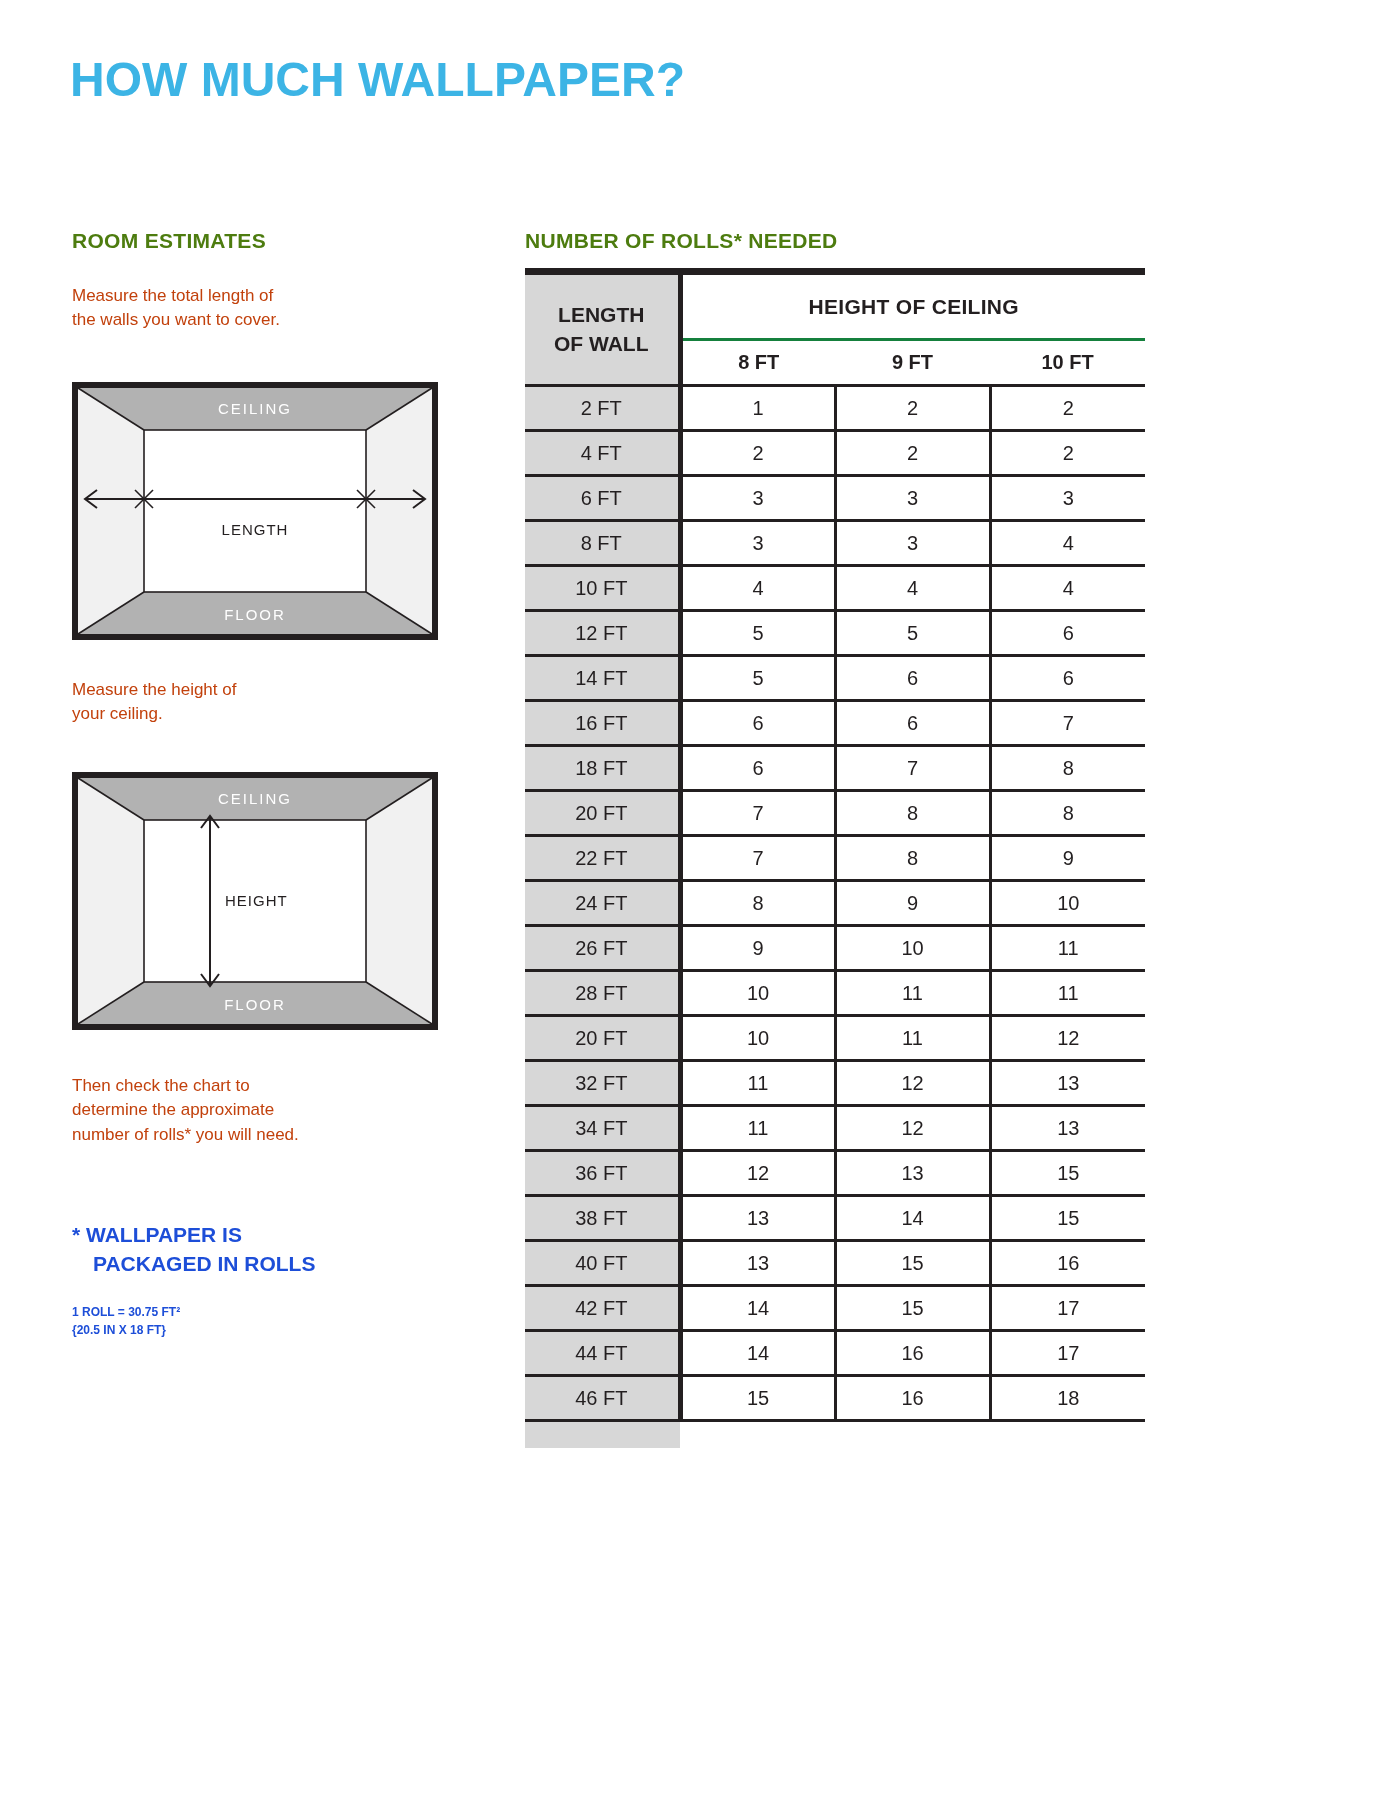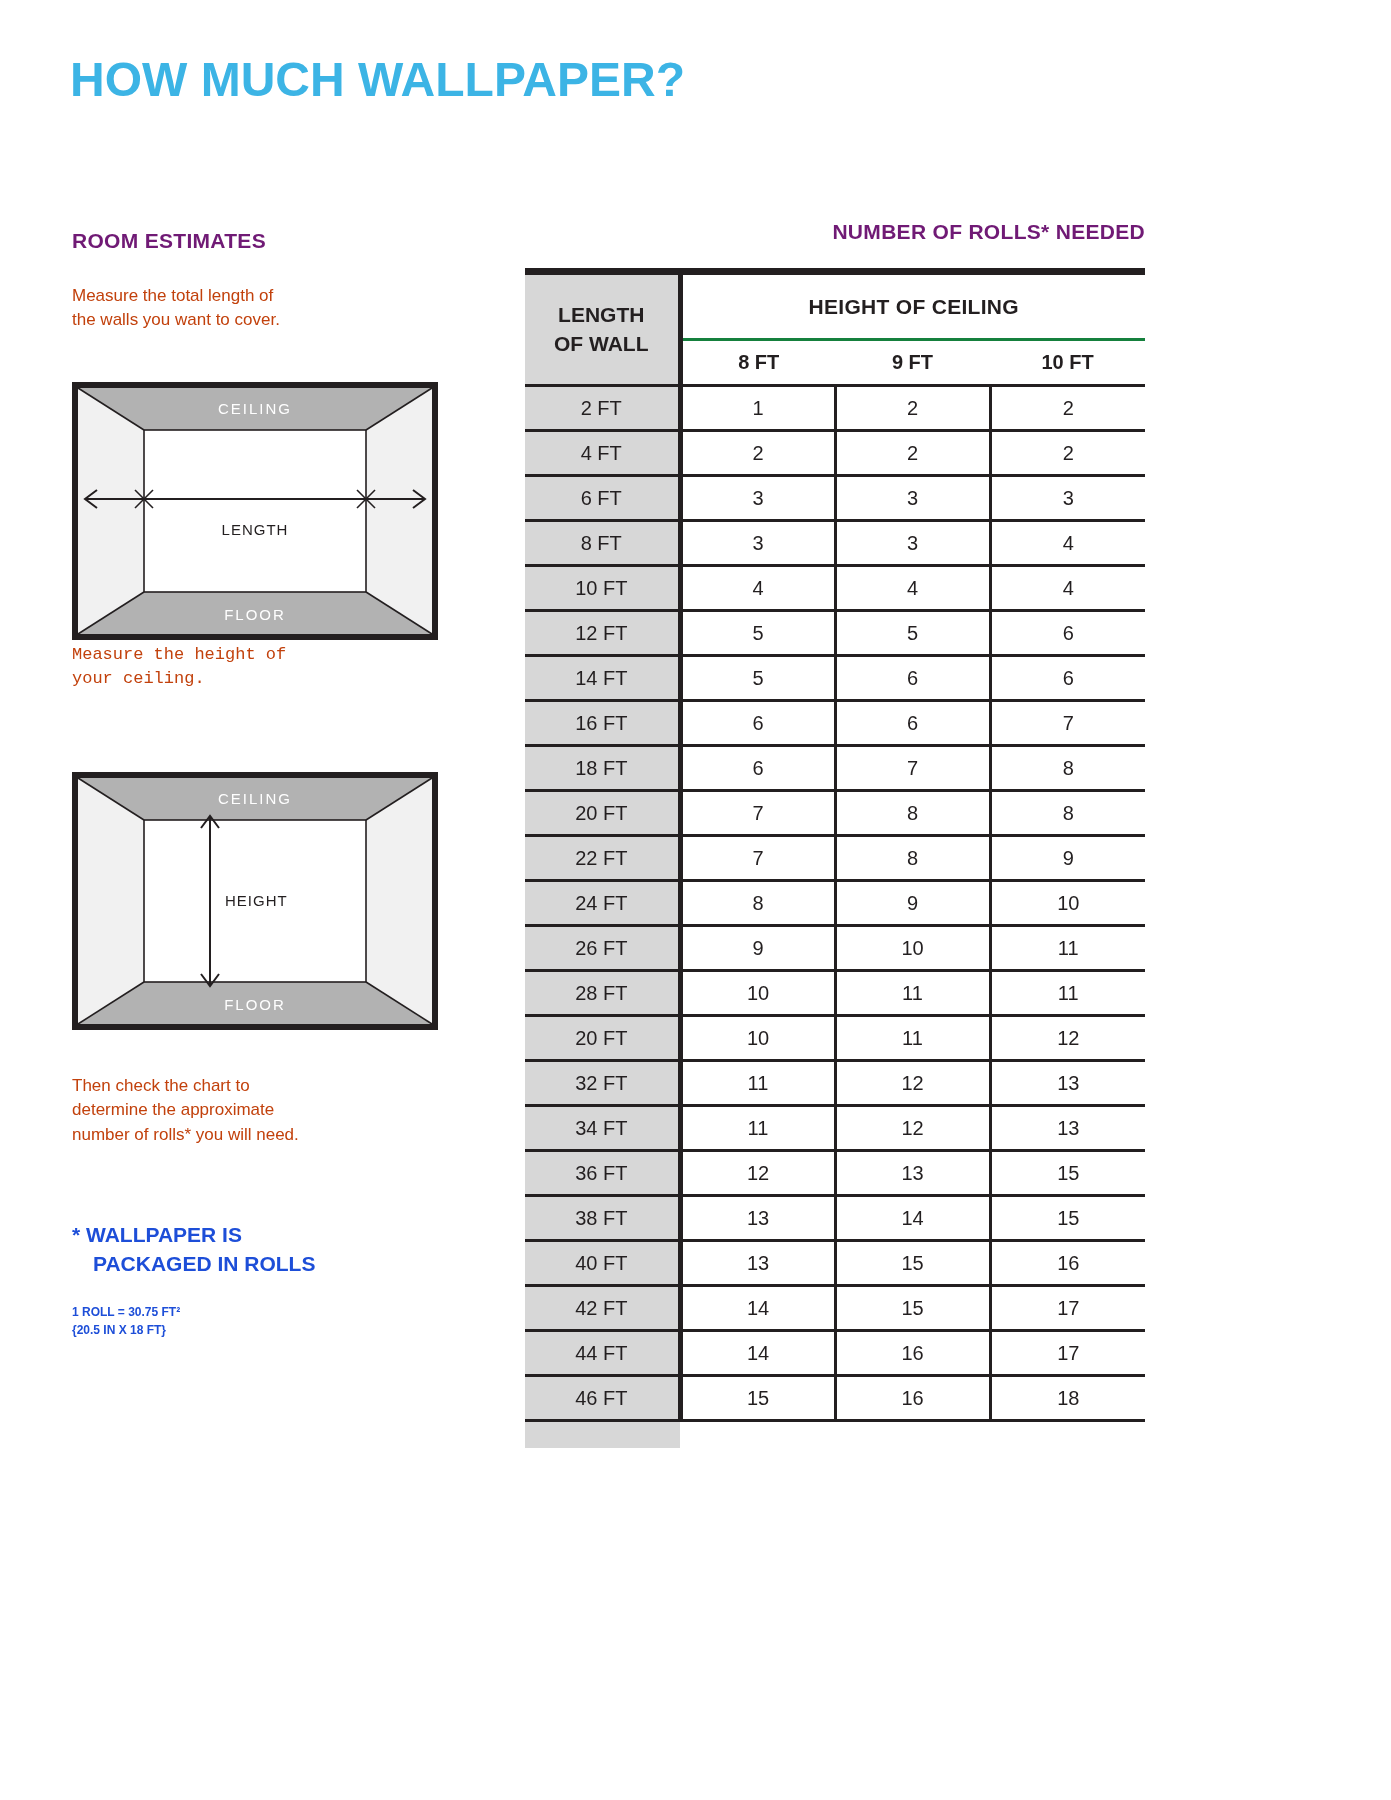--- a/index.html
+++ b/index.html
@@ -9,31 +9,31 @@
   .page { position: relative; width: 1391px; height: 1800px; background: #ffffff; overflow: hidden; }
   .abs { position: absolute; }
 
   .title {
     left: 70px; top: 52px;
     font-size: 48px; font-weight: bold; letter-spacing: 0px;
     color: #3cb4e5;
   }
 
   .section-heading {
-    font-size: 21px; font-weight: bold; color: #701a75; letter-spacing: 0.3px;
+    font-size: 21px; font-weight: bold; color: #4d7c0f; letter-spacing: 0.3px;
   }
   .room-heading { left: 72px; top: 229px; }
-  .table-heading { left: 525px; top: 220px; width: 620px; text-align: right; }
+  .table-heading { left: 525px; top: 229px; width: 620px; text-align: left; }
 
   .step {
     left: 72px; font-size: 17px; line-height: 1.43;
     white-space: pre-line; color: #c2410c;
   }
   .step1 { top: 284px; }
-  .step2 { top: 643px; font-family: Liberation Mono, monospace; }
+  .step2 { top: 678px; }
   .step3 { top: 1074px; }
 
   .diagram { background: transparent; }
   .diagram text { font-family: "Liberation Sans", sans-serif; }
   .band-label { fill: #ffffff; font-size: 15px; letter-spacing: 2px; }
   .measure-label { fill: #231f20; font-size: 15px; letter-spacing: 1px; }
 
   .note { left: 72px; font-weight: bold; color: #1d4ed8; }
   .footnote { top: 1221px; font-size: 21px; line-height: 1.38; }
   .footnote .indent { padding-left: 21px; }

